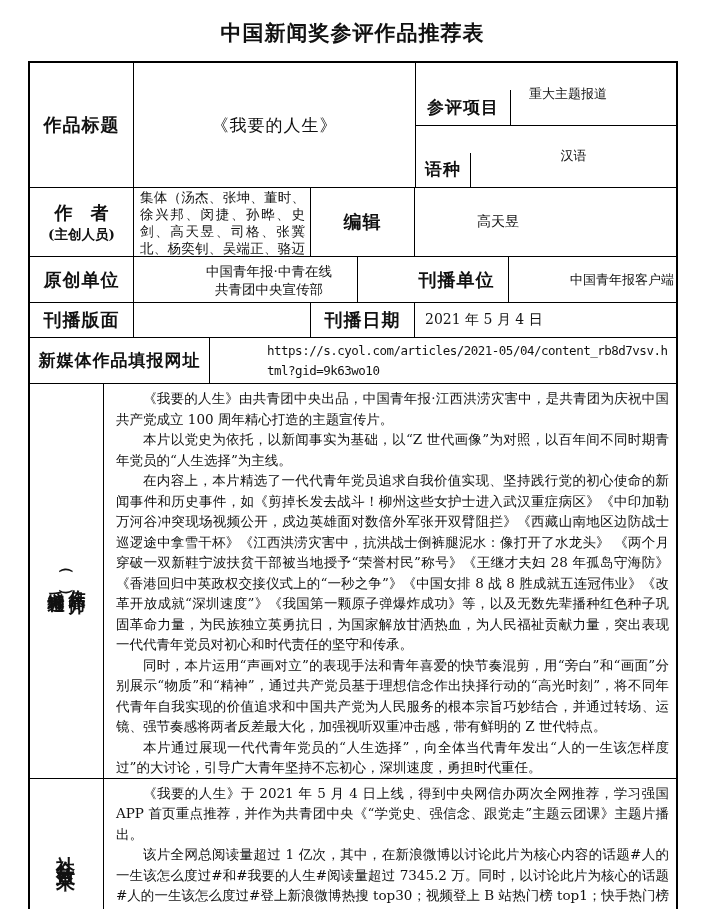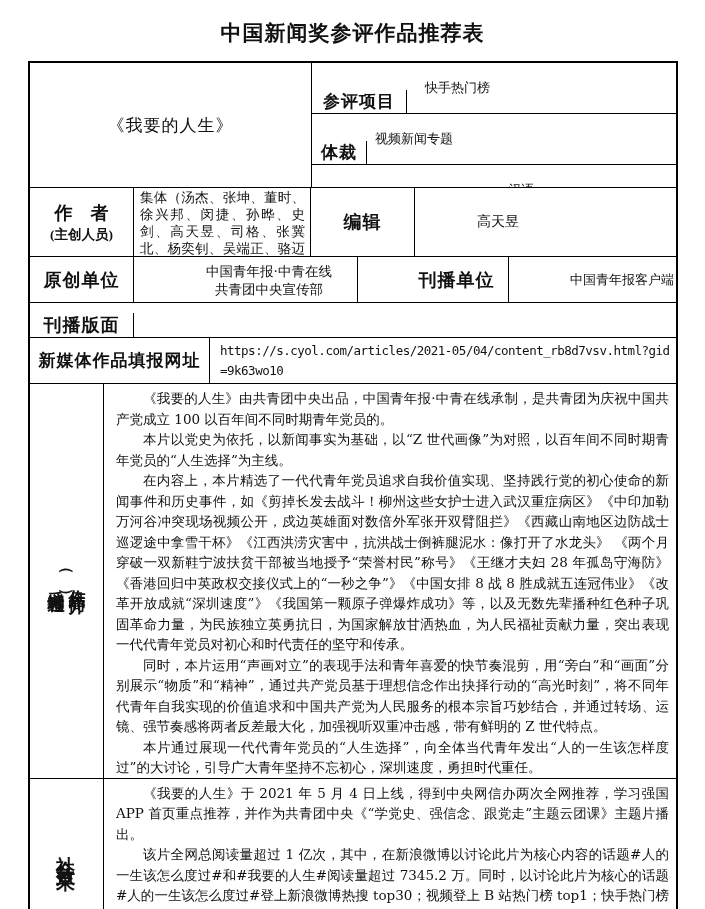--- a/index.html
+++ b/index.html
@@ -33,41 +33,41 @@
   .subrow:last-child{border-bottom:none;}
   .sub-label{font-weight:bold;font-size:17px;letter-spacing:1px;margin-top:27px;}
   .c-entry-label{width:95px;}
   .c-small-label{width:55px;}
   .sub-value{flex:1;display:flex;align-items:center;font-size:13px;}
   .pad20{padding-left:18px;}
   .pad8{padding-left:8px;}
   .centered{justify-content:center;}
 
   
-  .r2{height:69px;font-family:Liberation Serif, serif;}
+  .r2{height:69px;}
   .r3{height:46px;gap:47px;}
-  .r4{height:35px;align-items:flex-end;}
+  .r4{height:35px;}
   .c-label1{width:104px;}
   .c-val1{width:177px;}
   .c-label2{width:104px;}
   .c-val2{flex:1;display:flex;align-items:center;}
   .author-label{display:flex;flex-direction:column;align-items:center;justify-content:center;}
   .author-label .l1{font-weight:bold;font-size:18px;}
   .author-label .l2{font-weight:bold;font-size:13.5px;margin-top:1px;}
   .authors{
     font-size:13.5px;line-height:17px;text-align:justify;
     padding:1px 5px 0 6px;display:block;
   }
   .editor-value{font-size:14px;padding-left:62px;}
   .orig-value{flex-direction:column;justify-content:center;font-size:13.5px;line-height:18px;text-align:center;}
   .pub-unit-value{font-size:13px;padding-left:14px;}
   .pub-date-value{font-size:14px;padding-left:10px;}
 
   
-  .r5{height:46px;}
+  .r5{height:46px;gap:47px;}
   .c-url-label{width:180px;font-size:17px;}
   .c-url-value{
     flex:1;display:flex;align-items:center;
     font-family:"DejaVu Sans Mono","Liberation Mono",monospace;
     font-size:12.5px;letter-spacing:-0.5px;line-height:20px;
   }
   .c-url-value .url-text{word-break:break-all;padding:0 6px 0 10px;display:block;}
 
   
   .r6{min-height:394px;}
@@ -97,29 +97,26 @@
 </head>
 <body>
 
 <div class="page">
 
   <div class="doc-title">中国新闻奖参评作品推荐表</div>
 
   <div class="form-table">
 
     <div class="row r1">
+      <div class="cell c-title-label vcenter label">作品标题</div>
       <div class="cell c-title-value vcenter">《我要的人生》</div>
       <div class="cell c-r1-right last">
         <div class="subrow">
           <div class="cell c-entry-label vcenter sub-label">参评项目</div>
-          <div class="sub-value pad20 cell last">快手热门榜</div>
-        </div>
-        <div class="subrow">
-          <div class="cell c-small-label vcenter sub-label">体裁</div>
-          <div class="sub-value pad8 cell last">视频新闻专题</div>
+          <div class="sub-value pad20 cell last">重大主题报道</div>
         </div>
         <div class="subrow">
           <div class="cell c-small-label vcenter sub-label">语种</div>
           <div class="sub-value centered cell last">汉语</div>
         </div>
       </div>
     </div>
 
     <div class="row r2">
       <div class="cell c-label1 author-label">
@@ -139,40 +136,42 @@
         <span>中国青年报·中青在线</span>
         <span>共青团中央宣传部</span>
       </div>
       <div class="cell c-label2 vcenter label">刊播单位</div>
       <div class="cell c-val2 pub-unit-value last">中国青年报客户端</div>
     </div>
 
     <div class="row r4">
       <div class="cell c-label1 vcenter label">刊播版面</div>
       <div class="cell c-val1 vcenter"></div>
+      <div class="cell c-label2 vcenter label">刊播日期</div>
+      <div class="cell c-val2 pub-date-value last">2021 年 5 月 4 日</div>
     </div>
 
     <div class="row r5">
       <div class="cell c-url-label vcenter label">新媒体作品填报网址</div>
       <div class="cell c-url-value last">
         <span class="url-text">https://s.cyol.com/articles/2021-05/04/content_rb8d7vsv.html?gid=9k63wo10</span>
       </div>
     </div>
 
     <div class="row r6">
       <div class="cell c-vlabel">
         <span class="vbracket top">（</span>
         <span class="intro-vcols">
           <span>作品简介</span>
           <span>采编过程</span>
         </span>
         <span class="vbracket bottom">）</span>
       </div>
       <div class="cell c-body last">
-        <p>《我要的人生》由共青团中央出品，中国青年报·中青在线承制，是共青团为庆祝中国共产党成立 100 以百年间不同时期青年党员的。</p>
+        <p>《我要的人生》由共青团中央出品，中国青年报·江西洪涝灾害中，是共青团为庆祝中国共产党成立 100 周年精心打造的主题宣传片。</p>
         <p>本片以党史为依托，以新闻事实为基础，以“Z 世代画像”为对照，以百年间不同时期青年党员的“人生选择”为主线。</p>
         <p>在内容上，本片精选了一代代青年党员追求自我价值实现、坚持践行党的初心使命的新闻事件和历史事件，如《剪掉长发去战斗！柳州这些女护士进入武汉重症病区》《中印加勒万河谷冲突现场视频公开，戍边英雄面对数倍外军张开双臂阻拦》《西藏山南地区边防战士巡逻途中拿雪干杯》《江西洪涝灾害中，抗洪战士倒裤腿泥水：像打开了水龙头》 《两个月穿破一双新鞋宁波扶贫干部被当地授予“荣誉村民”称号》《王继才夫妇 28 年孤岛守海防》《香港回归中英政权交接仪式上的“一秒之争”》《中国女排 8 战 8 胜成就五连冠伟业》《改革开放成就“深圳速度”》《我国第一颗原子弹爆炸成功》等，以及无数先辈播种红色种子巩固革命力量，为民族独立英勇抗日，为国家解放甘洒热血，为人民福祉贡献力量，突出表现一代代青年党员对初心和时代责任的坚守和传承。</p>
         <p>同时，本片运用“声画对立”的表现手法和青年喜爱的快节奏混剪，用“旁白”和“画面”分别展示“物质”和“精神”，通过共产党员基于理想信念作出抉择行动的“高光时刻”，将不同年代青年自我实现的价值追求和中国共产党为人民服务的根本宗旨巧妙结合，并通过转场、运镜、强节奏感将两者反差最大化，加强视听双重冲击感，带有鲜明的 Z 世代特点。</p>
         <p>本片通过展现一代代青年党员的“人生选择”，向全体当代青年发出“人的一生该怎样度过”的大讨论，引导广大青年坚持不忘初心，深圳速度，勇担时代重任。</p>
       </div>
     </div>
 
     <div class="row r7">
       <div class="cell c-vlabel">
         <span class="social-vlabel">社会效果</span>

